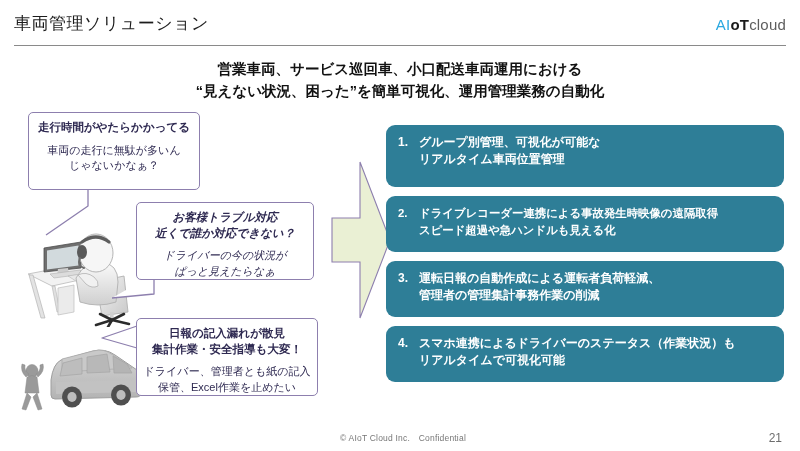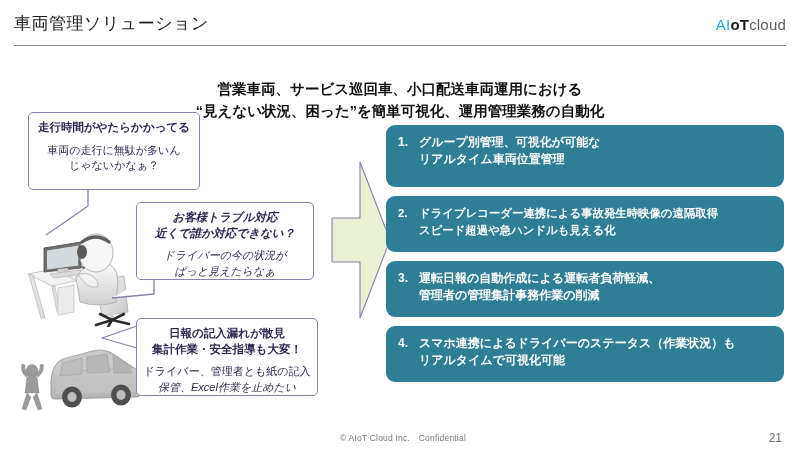--- a/index.html
+++ b/index.html
@@ -30,39 +30,38 @@
   .hdr-rule{
     position:absolute;left:14px;top:45px;width:772px;height:1.4px;
     background:#8a8a8a;
   }
 
   
   .subtitle{
     position:absolute;left:0;top:58px;width:800px;
     text-align:center;font-size:14.5px;font-weight:700;line-height:22px;
     color:#111;
-    margin-top:20px;
   }
   .subtitle span{display:block;}
 
   
   .bubble{
     position:absolute;
     background:#ffffff;
     border:1.3px solid #8d7fae;
     border-radius:5px;
     box-sizing:border-box;
     text-align:center;
     color:#3b3560;
   }
   .bub-top{font-size:11.5px;font-weight:700;line-height:15.5px;color:#2f2a52;}
   .bub-bot{font-size:11px;font-weight:400;line-height:15.5px;color:#2f2a52;}
   .bub-gap{height:7px;}
   .bub-line{display:block;white-space:nowrap;}
-  .ital{font-style:italic;}
+  .ital{}
 
   #bubble1{left:28px;top:112px;width:172px;height:78px;padding:7px 4px 0 4px;}
   #bubble2{left:136px;top:202px;width:178px;height:78px;padding:7px 4px 0 4px;font-style:italic;}
   #bubble3{left:136px;top:318px;width:182px;height:78px;padding:7px 4px 0 4px;}
 
   .tail{position:absolute;overflow:visible;}
 
   
   .arrow-wrap{position:absolute;left:330px;top:160px;width:62px;height:160px;}
 

